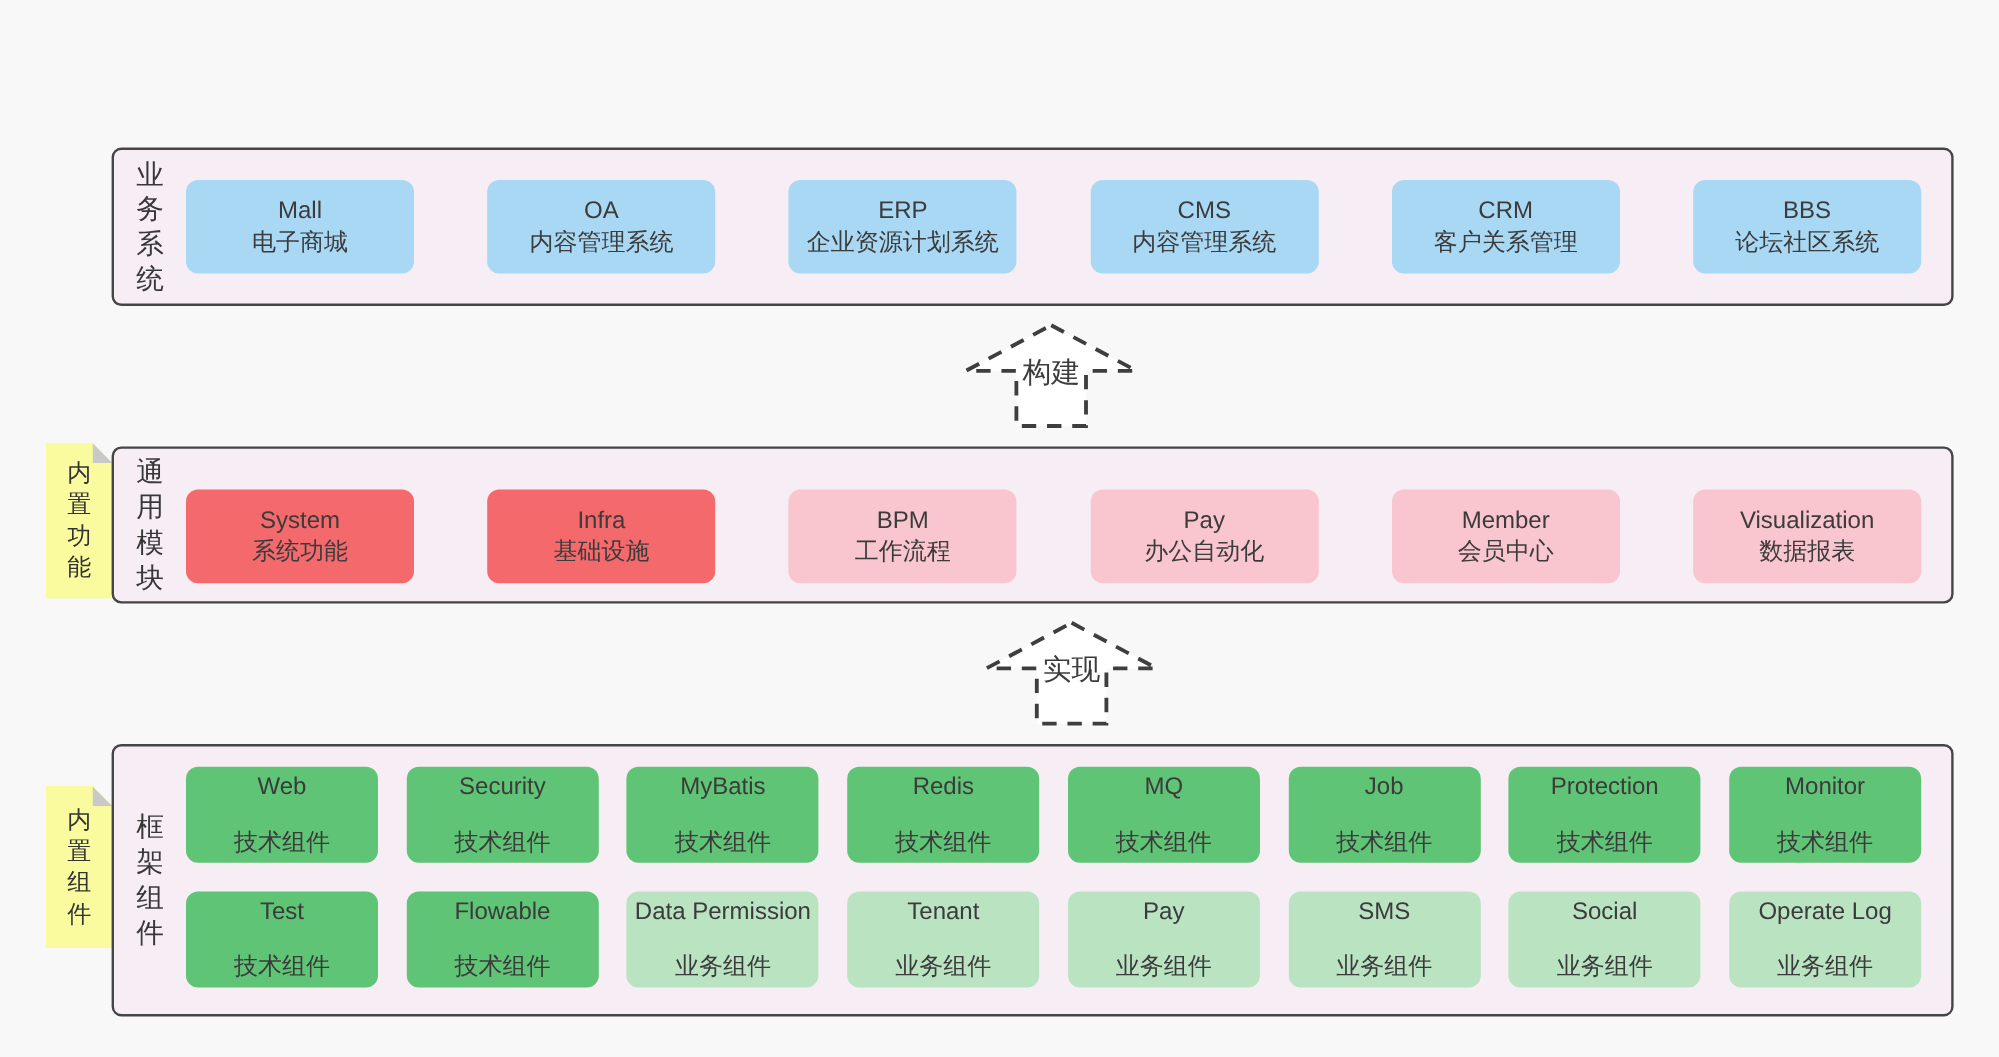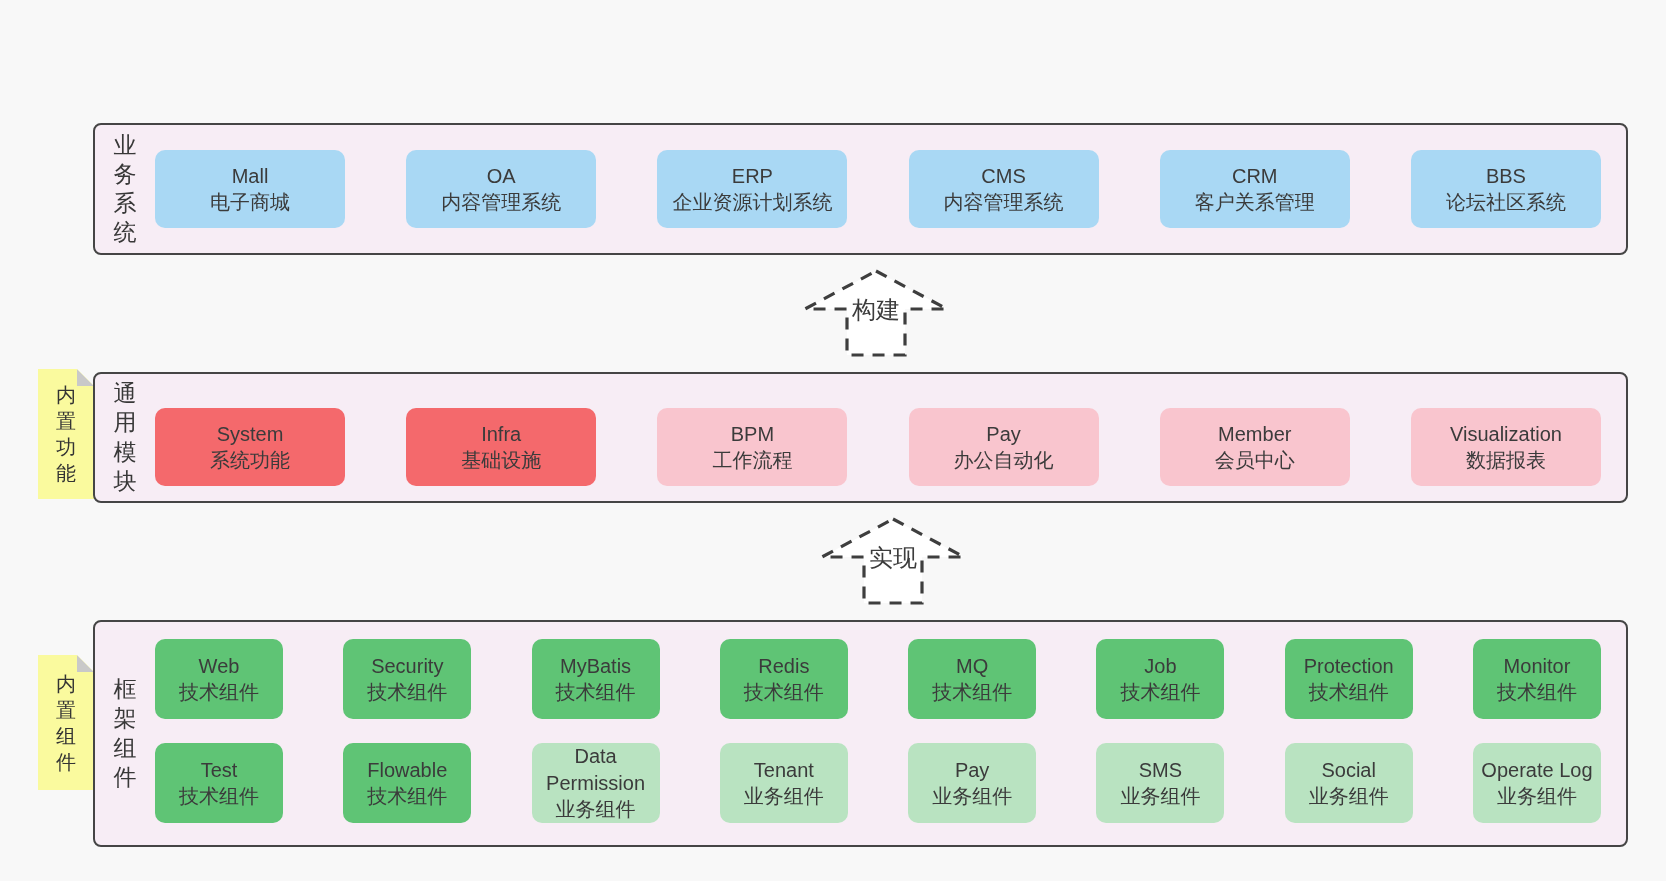--- a/index.html
+++ b/index.html
@@ -40,21 +40,21 @@
     box-sizing:border-box;
     display:flex;flex-direction:column;
     align-items:center;justify-content:center;
     text-align:center;
     border-radius:10px;
     font-size:20px;line-height:1.32;
     padding:4px 6px;
     color:#3b3b3b;
   }
   .box-wide{width:190px;height:78px;}
-  .box-sm{width:128px;height:80px;}
+  .box-sm{width:160px;height:80px;justify-content:space-between;}
   .c-blue{background:var(--c-blue,#a9d8f4);}
   .c-red{background:var(--c-red,#f46a6c);}
   .c-pink{background:var(--c-pink,#f9c5ce);}
   .c-green{background:var(--c-green-dark,#5fc475);}
   .c-greenlight{background:var(--c-green-light,#b9e3c1);}
   .note{
     position:absolute;
     left:38px;width:56px;
     background:var(--c-yellow,#fafa9e);
     clip-path:polygon(0 0, calc(100% - 17px) 0, 100% 17px, 100% 100%, 0 100%);

